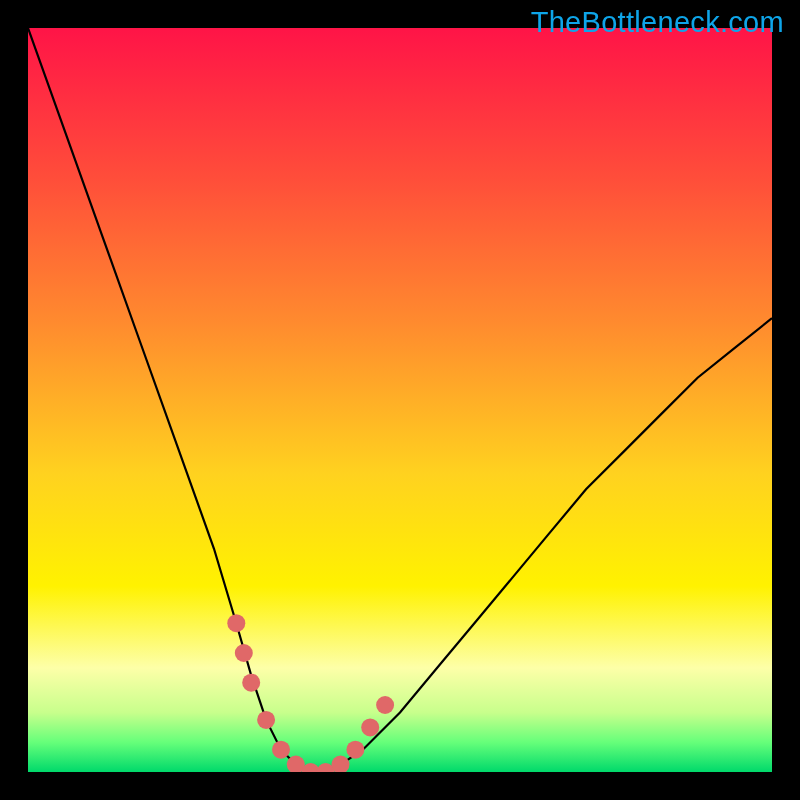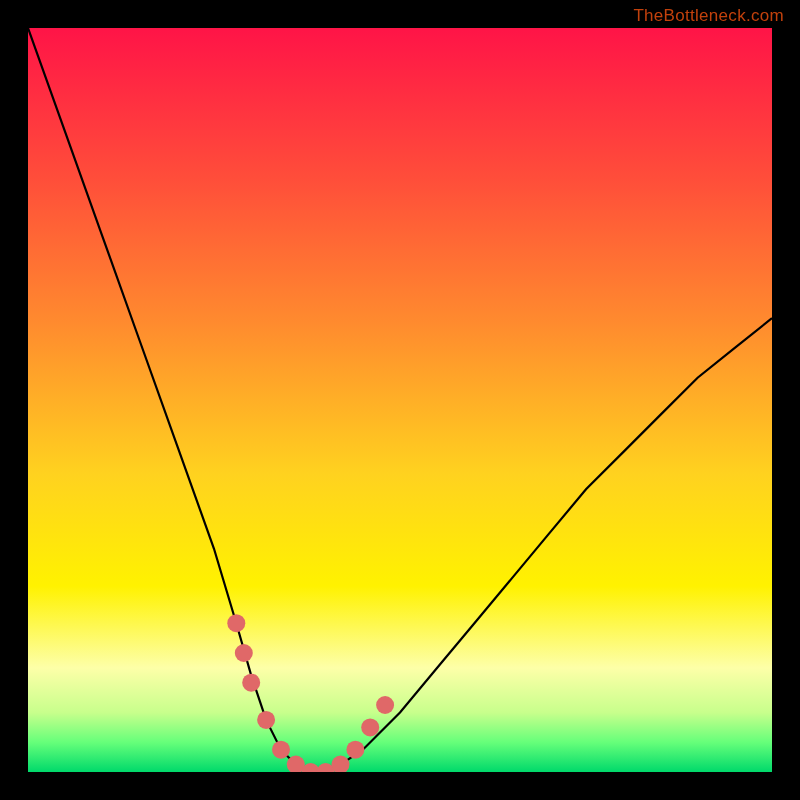--- a/index.html
+++ b/index.html
@@ -1,17 +1,17 @@
 <!DOCTYPE html>
 <html><head>
 <meta charset="utf-8">
 <style>
 * { margin: 0; padding: 0; box-sizing: border-box; }
 body { width: 800px; height: 800px; background: #000; position: relative; font-family: Arial, sans-serif; }
-.watermark { position: absolute; top: 6px; right: 16px; color: #c2410c; font-size: 17px; font-weight: 500; z-index: 10; letter-spacing: 0.3px; }
+.watermark { position: absolute; top: 6px; right: 16px; color: #0ea5e9; font-size: 29px; font-weight: 500; z-index: 10; letter-spacing: 0.3px; }
 .chart-area { position: absolute; top: 28px; left: 28px; width: 744px; height: 744px; }
 .gradient-bg { position: absolute; inset: 0; }
 .curve-svg { position: absolute; inset: 0; width: 100%; height: 100%; }
 </style>
 </head>
 <body>
 
 <div class="watermark">TheBottleneck.com</div>
 
 <div class="chart-area">

